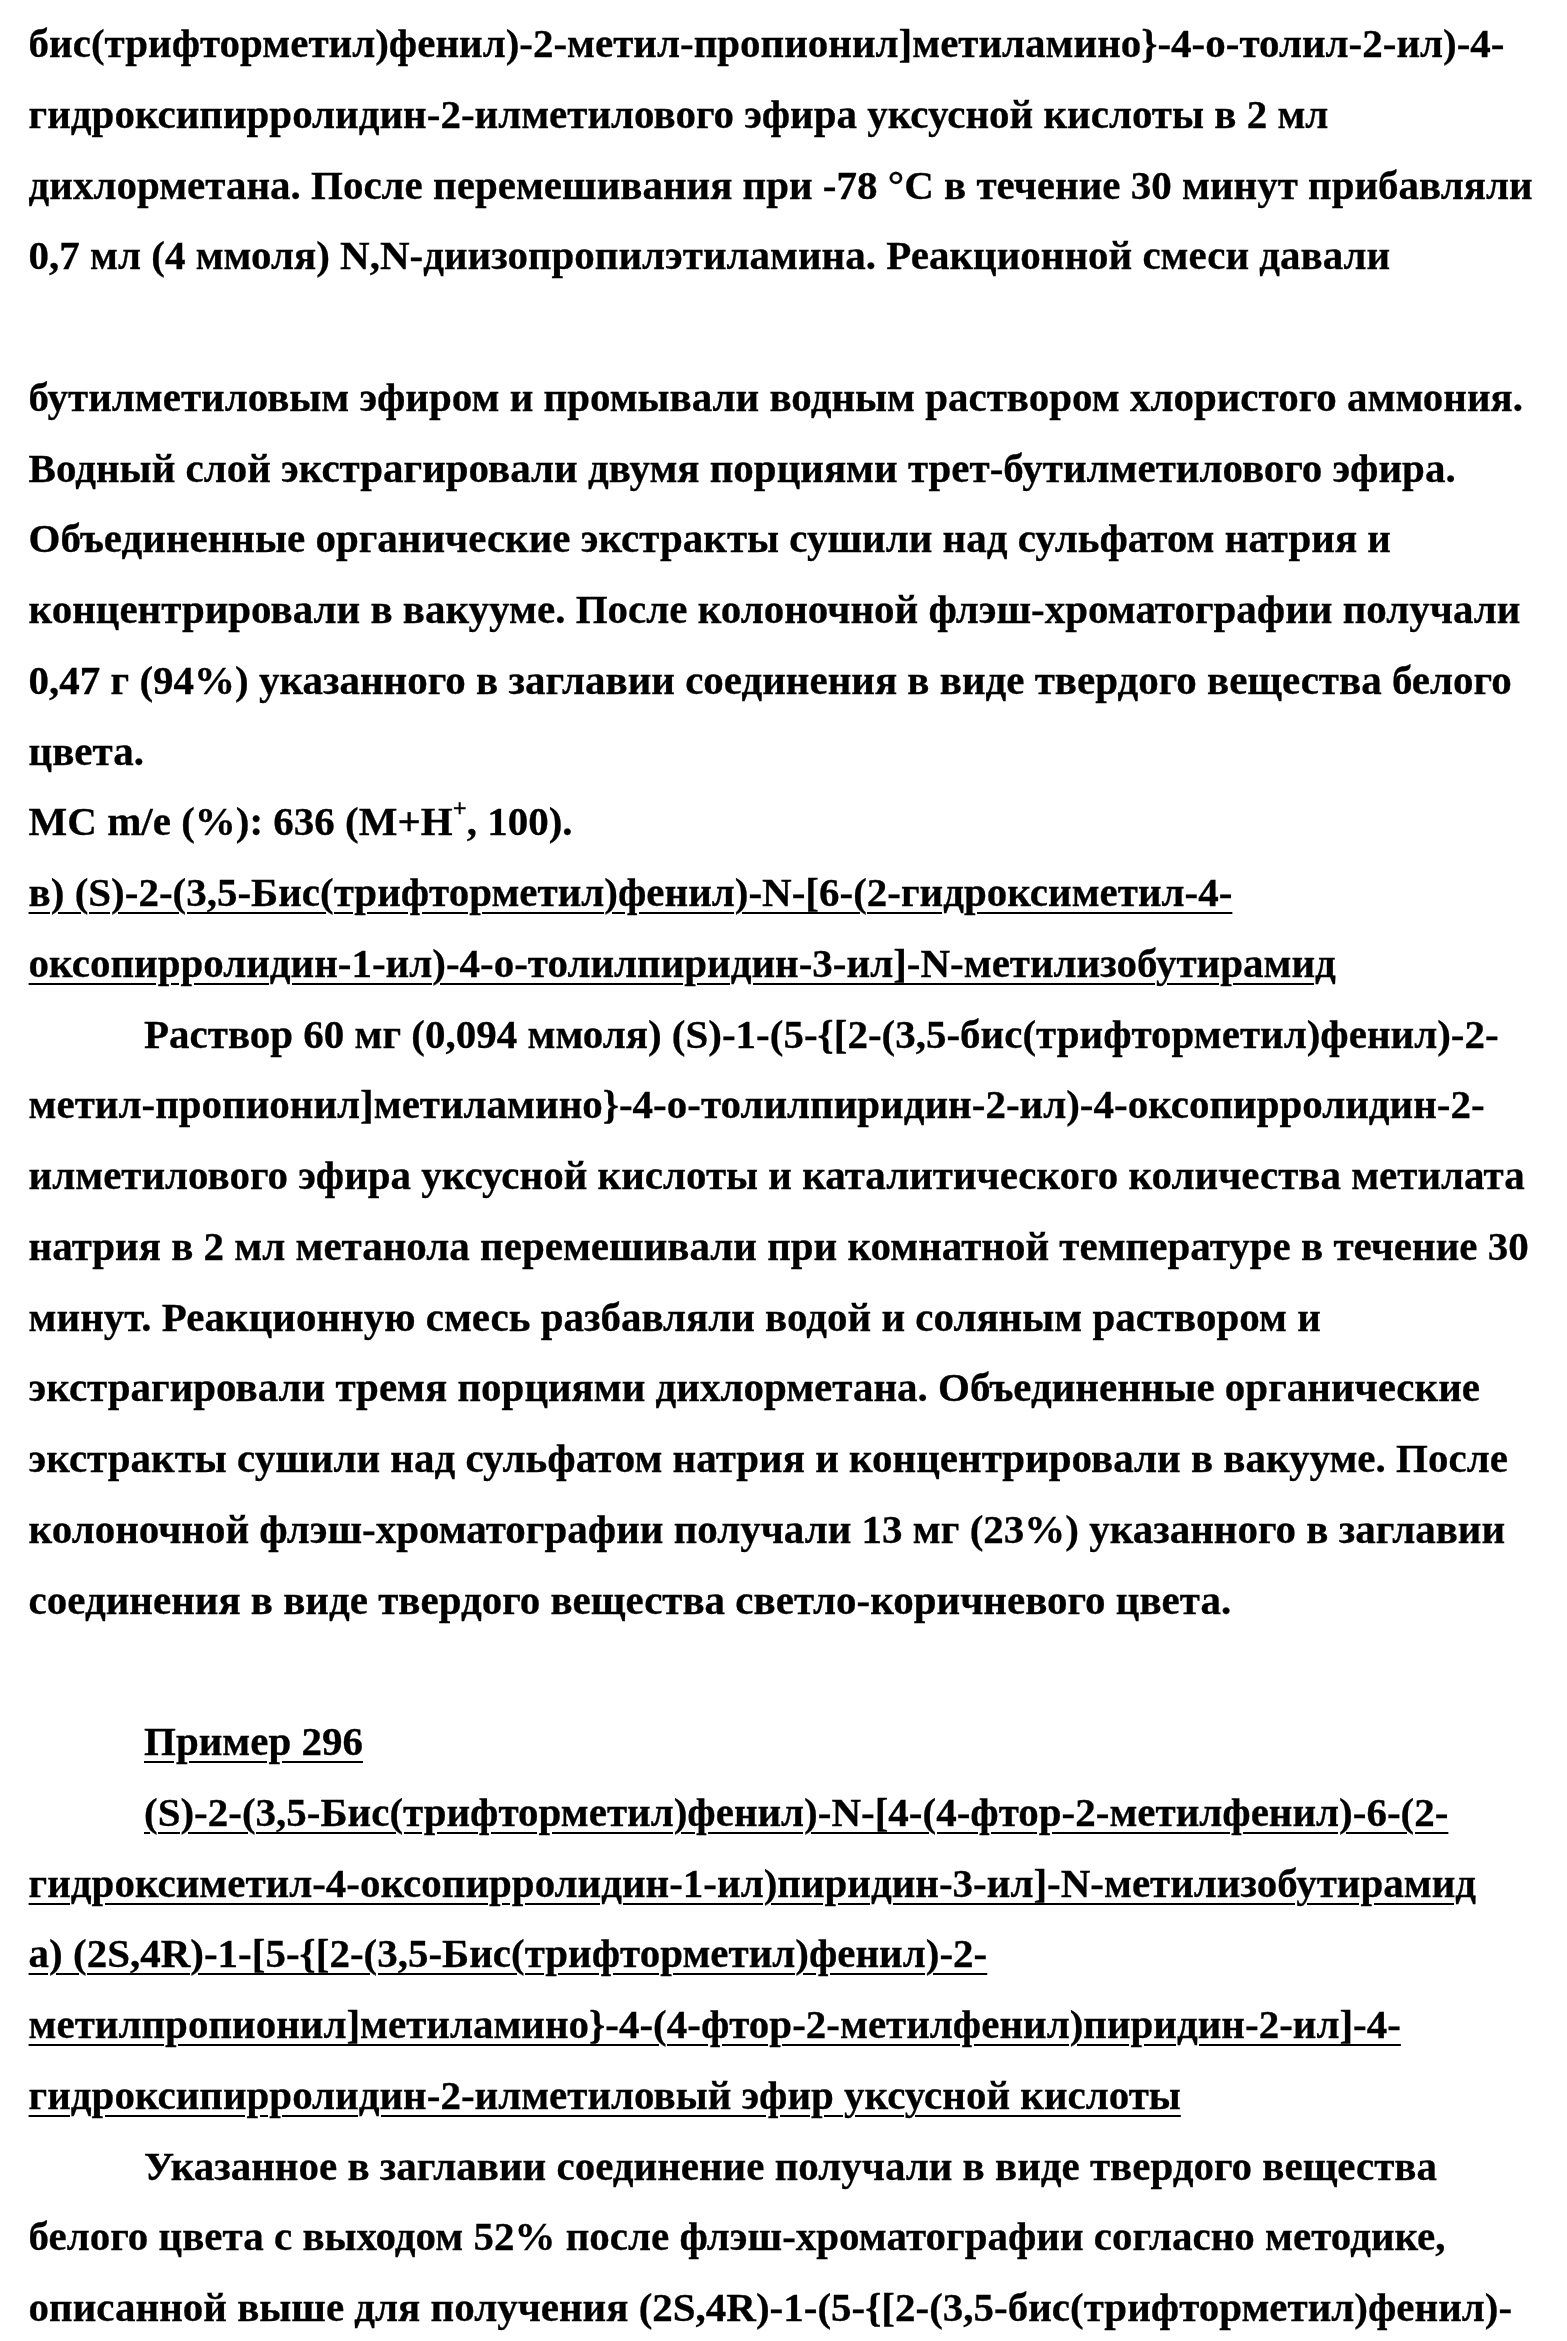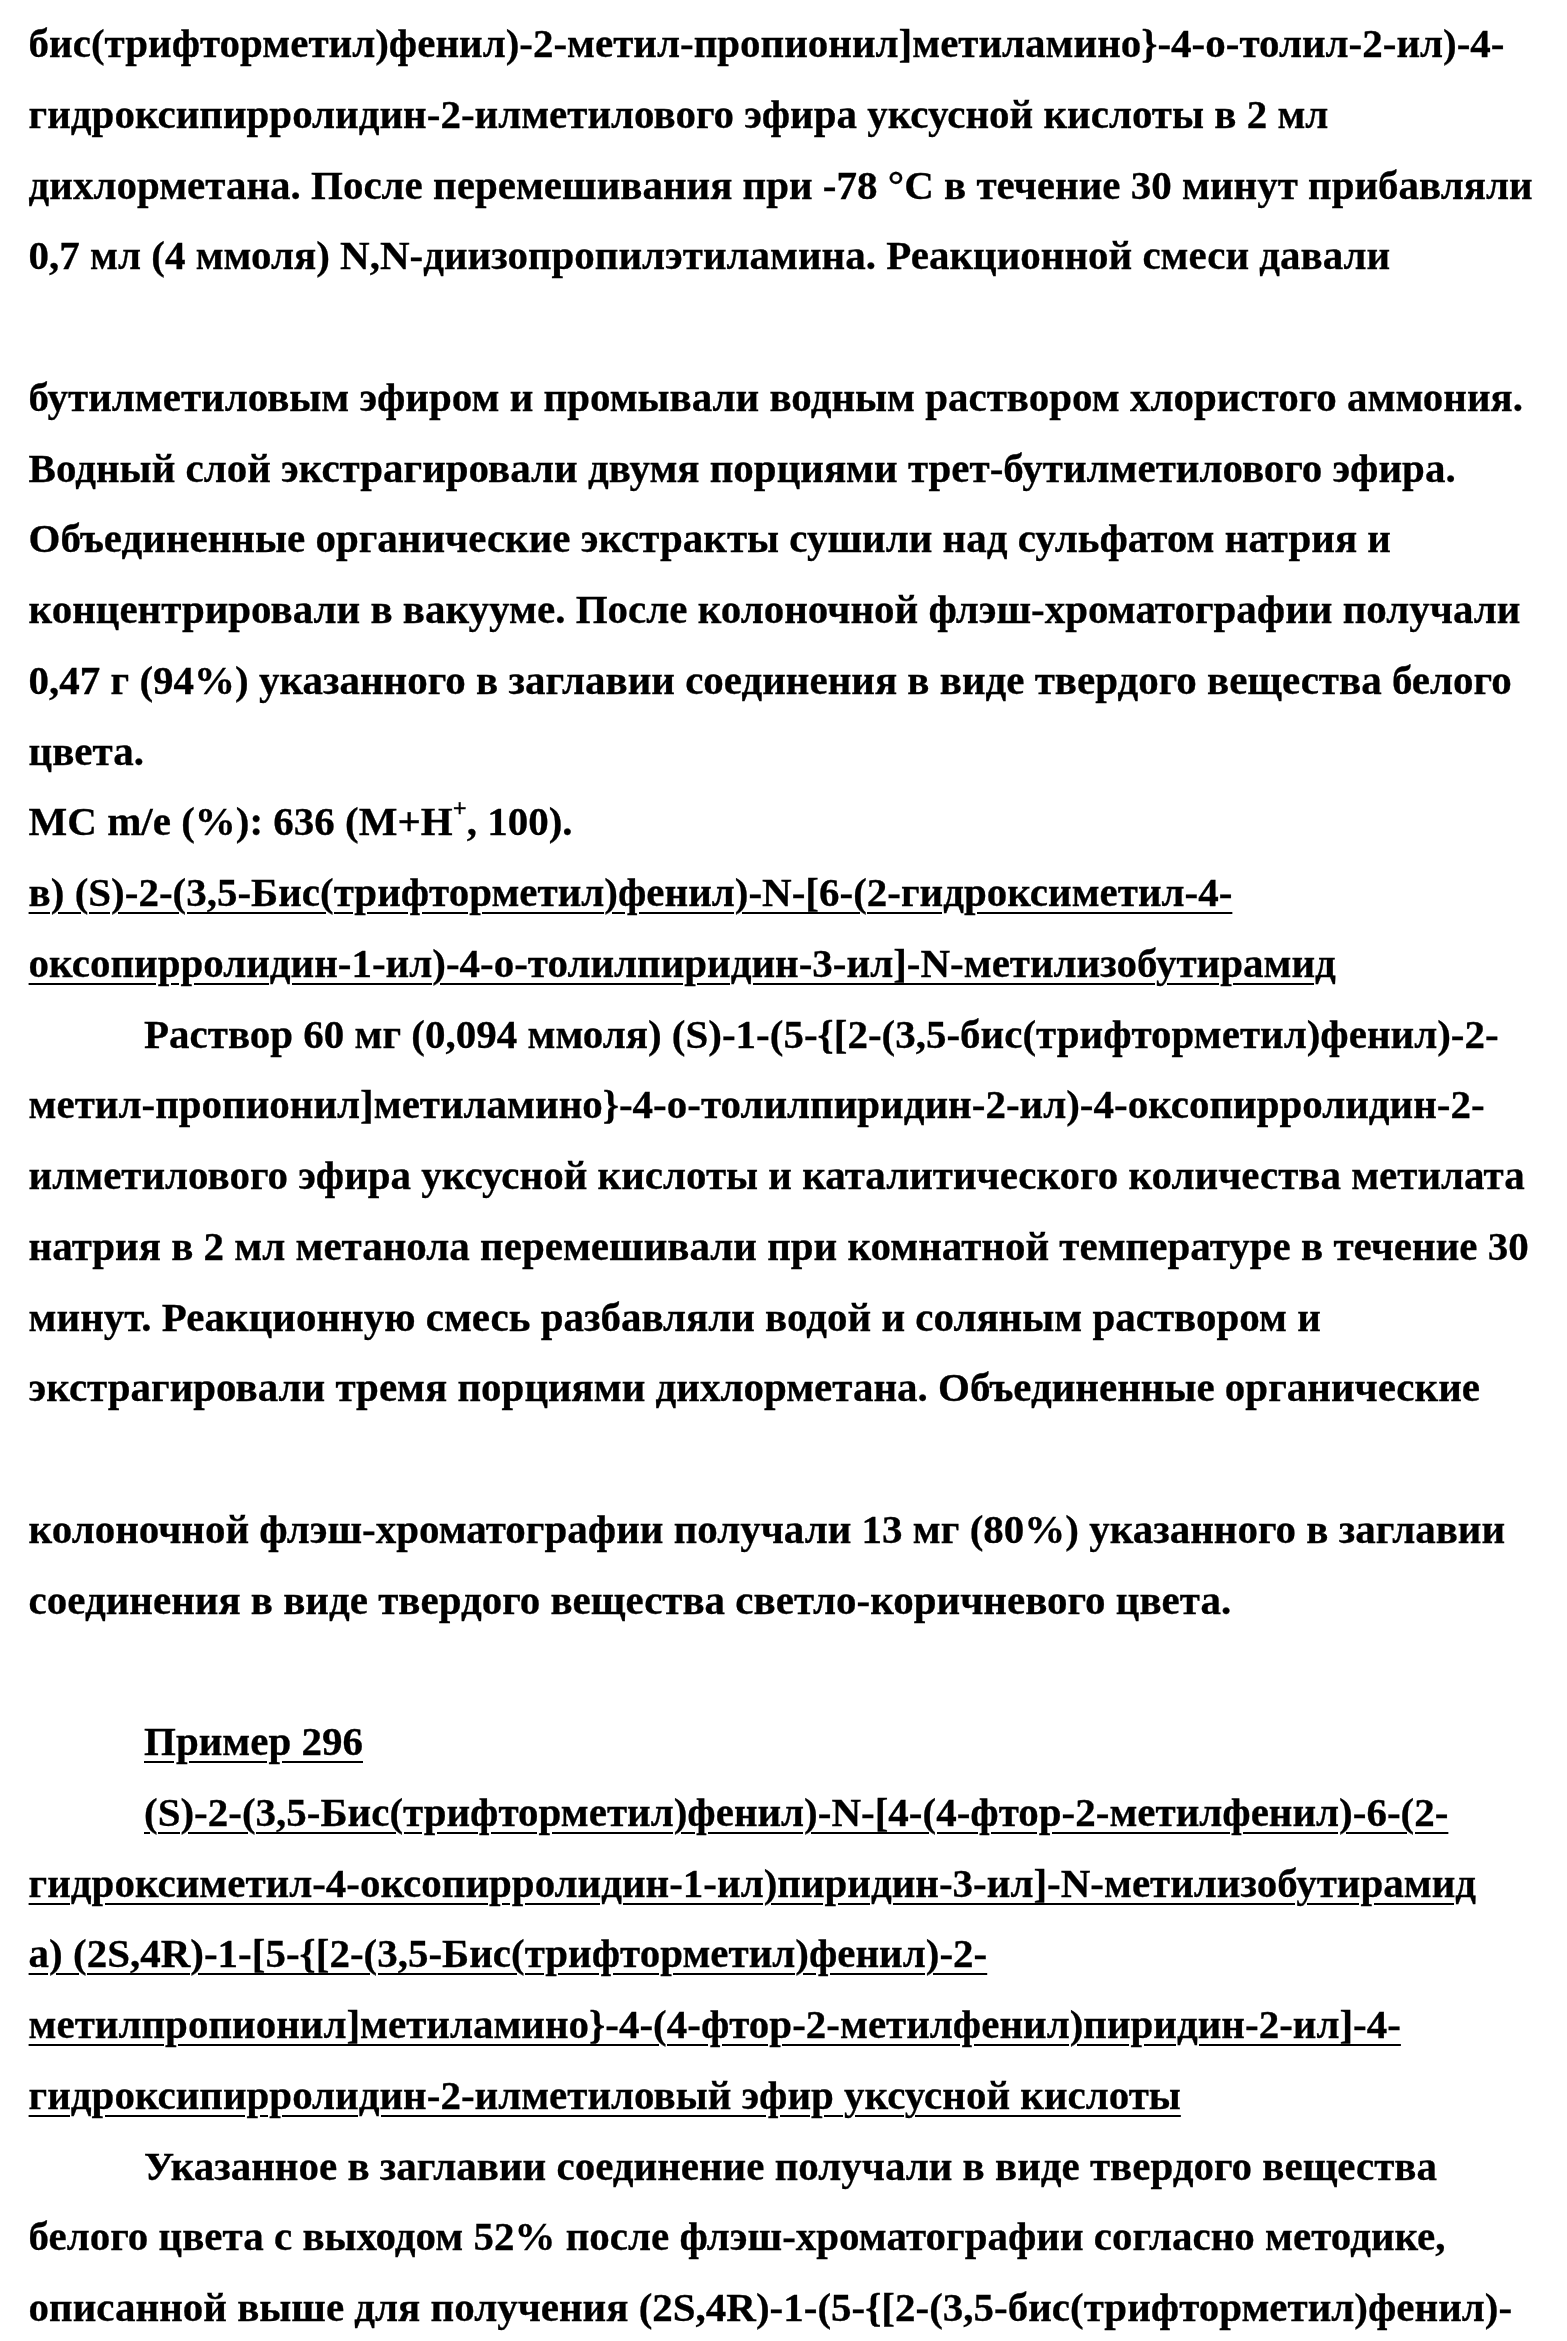--- a/index.html
+++ b/index.html
@@ -61,21 +61,22 @@
   <div class="line" style="top:716px">цвета.</div>
   <div class="line" style="top:786px"><span>MC m/e (%): 636 (M+H</span><sup>+</sup><span>, 100).</span></div>
   <div class="line" style="top:857px"><span class="ul">в) (S)-2-(3,5-Бис(трифторметил)фенил)-N-[6-(2-гидроксиметил-4-</span></div>
   <div class="line" style="top:928px"><span class="ul">оксопирролидин-1-ил)-4-о-толилпиридин-3-ил]-N-метилизобутирамид</span></div>
   <div class="line indent" style="top:999px">Раствор 60 мг (0,094 ммоля) (S)-1-(5-{[2-(3,5-бис(трифторметил)фенил)-2-</div>
   <div class="line" style="top:1069px">метил-пропионил]метиламино}-4-о-толилпиридин-2-ил)-4-оксопирролидин-2-</div>
   <div class="line" style="top:1140px">илметилового эфира уксусной кислоты и каталитического количества метилата</div>
   <div class="line" style="top:1211px">натрия в 2 мл метанола перемешивали при комнатной температуре в течение 30</div>
   <div class="line" style="top:1282px">минут. Реакционную смесь разбавляли водой и соляным раствором и</div>
   <div class="line" style="top:1352px">экстрагировали тремя порциями дихлорметана. Объединенные органические</div>
-  <div class="line" style="top:1494px">колоночной флэш-хроматографии получали 13 мг (80%) указанного в заглавии</div>
+  <div class="line" style="top:1423px">экстракты сушили над сульфатом натрия и концентрировали в вакууме. После</div>
+  <div class="line" style="top:1494px">колоночной флэш-хроматографии получали 13 мг (23%) указанного в заглавии</div>
   <div class="line" style="top:1565px">соединения в виде твердого вещества светло-коричневого цвета.</div>
   <div class="line indent" style="top:1706px"><span class="ul">Пример 296</span></div>
   <div class="line indent" style="top:1777px"><span class="ul">(S)-2-(3,5-Бис(трифторметил)фенил)-N-[4-(4-фтор-2-метилфенил)-6-(2-</span></div>
   <div class="line" style="top:1848px"><span class="ul">гидроксиметил-4-оксопирролидин-1-ил)пиридин-3-ил]-N-метилизобутирамид</span></div>
   <div class="line" style="top:1918px"><span class="ul">а) (2S,4R)-1-[5-{[2-(3,5-Бис(трифторметил)фенил)-2-</span></div>
   <div class="line" style="top:1989px"><span class="ul">метилпропионил]метиламино}-4-(4-фтор-2-метилфенил)пиридин-2-ил]-4-</span></div>
   <div class="line" style="top:2060px"><span class="ul">гидроксипирролидин-2-илметиловый эфир уксусной кислоты</span></div>
   <div class="line indent" style="top:2131px">Указанное в заглавии соединение получали в виде твердого вещества</div>
   <div class="line" style="top:2201px">белого цвета с выходом 52% после флэш-хроматографии согласно методике,</div>
   <div class="line" style="top:2272px">описанной выше для получения (2S,4R)-1-(5-{[2-(3,5-бис(трифторметил)фенил)-</div>

